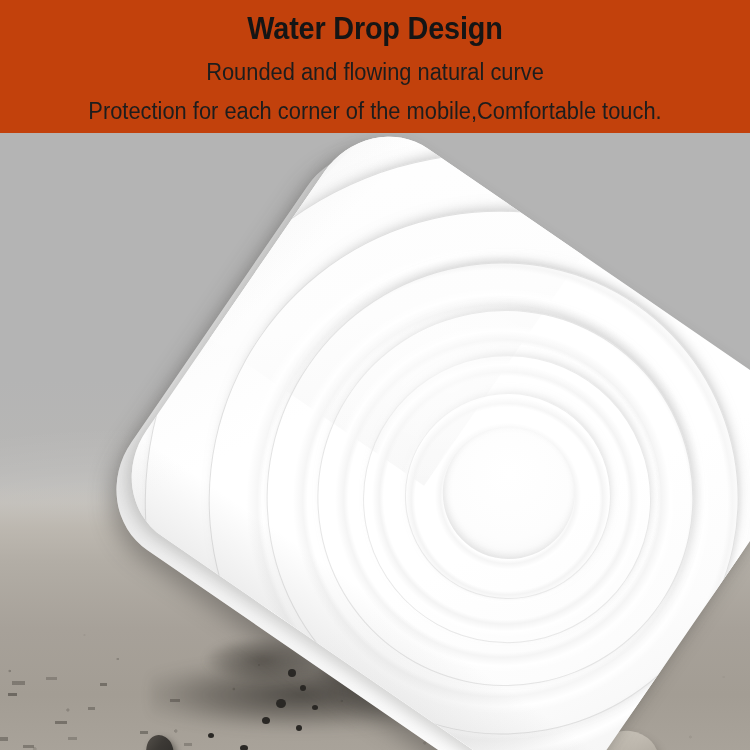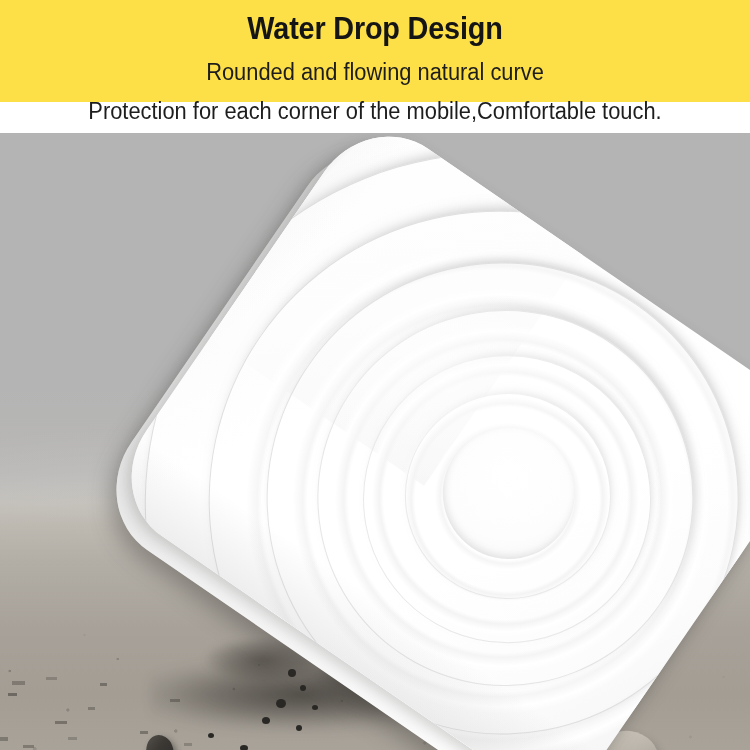--- a/index.html
+++ b/index.html
@@ -18,22 +18,22 @@
     height: 750px;
     overflow: hidden;
     background: #ffffff;
   }
 
   
   #text-banner {
     position: absolute;
     left: 0; top: 0;
     width: 750px;
-    height: 102px;
-    background: #fde047;
+    height: 133px;
+    background: #c2410c;
     z-index: 60;
     text-align: center;
   }
   #headline {
     position: absolute;
     left: 0; top: 11px;
     width: 750px;
     font-size: 31px;
     font-weight: bold;
     color: #151515;

